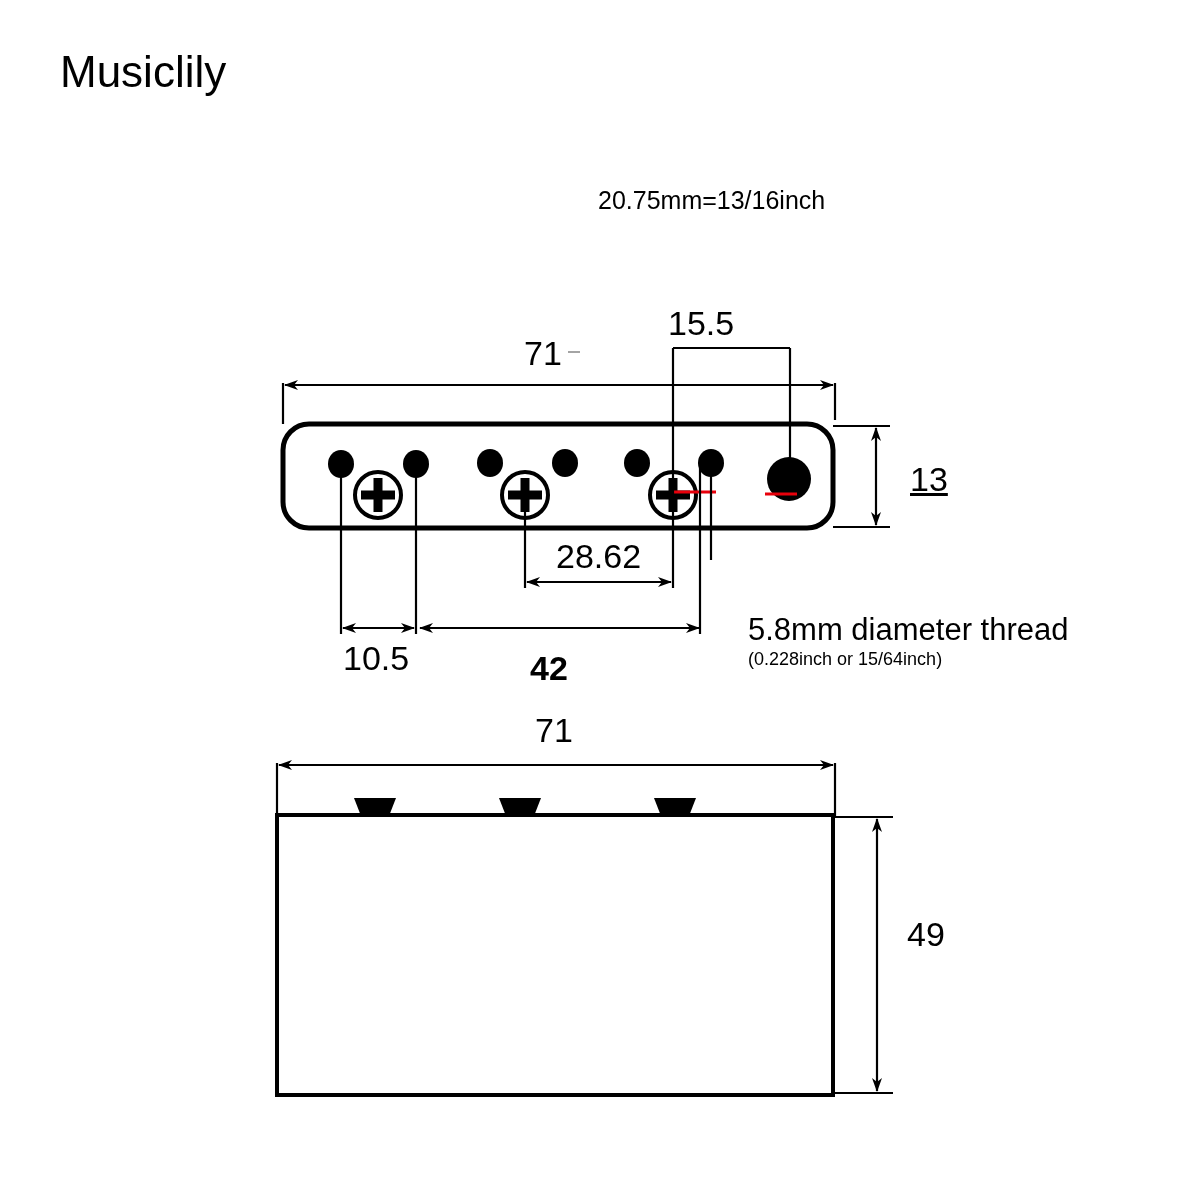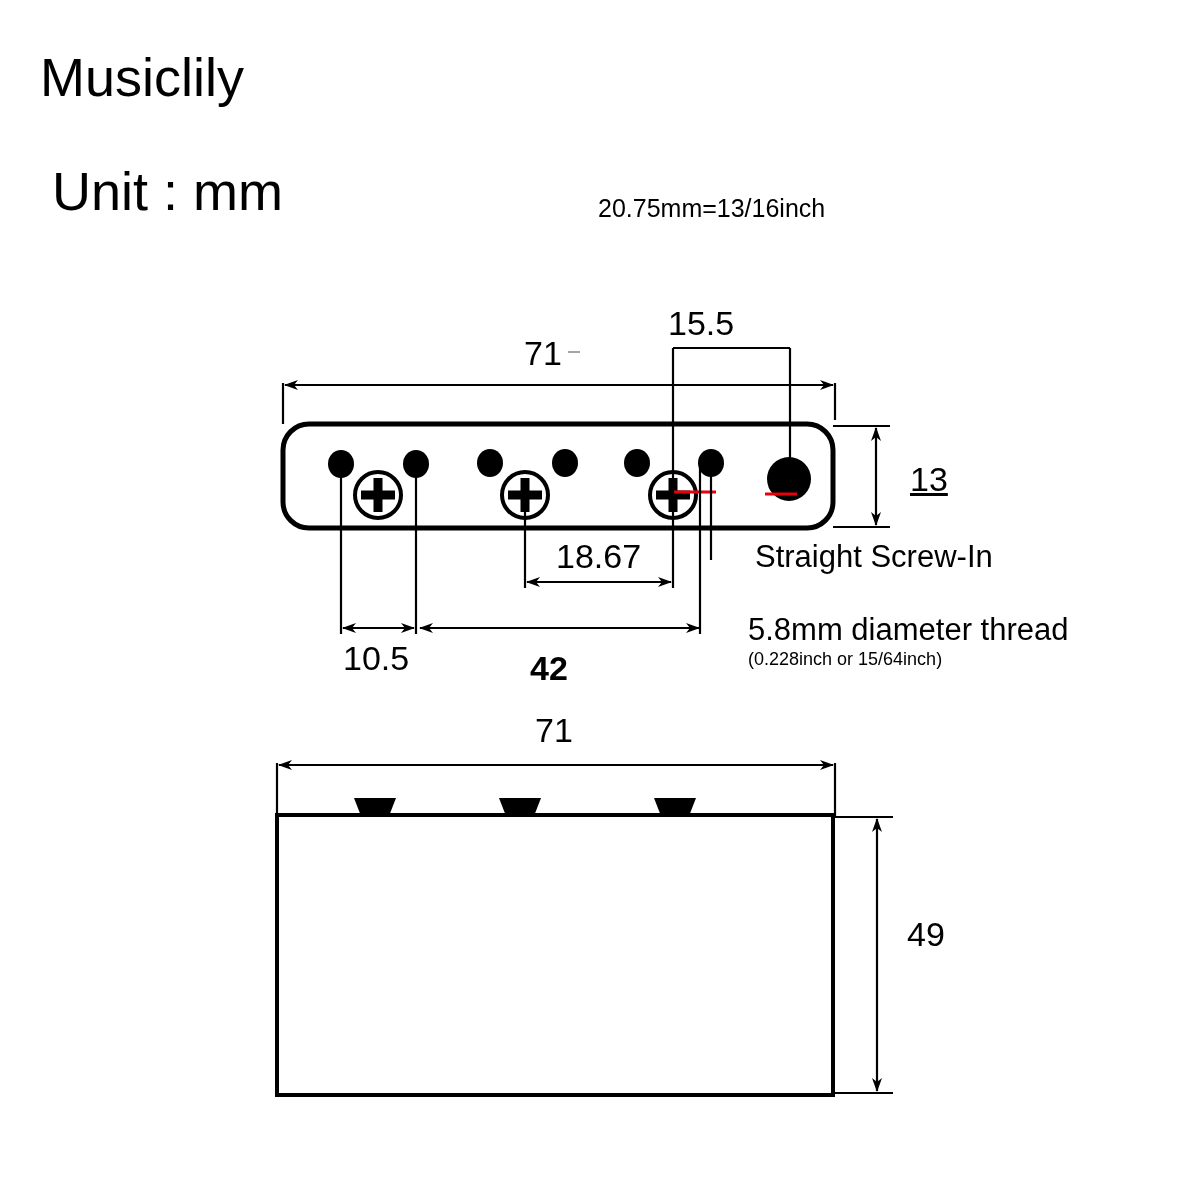--- a/index.html
+++ b/index.html
@@ -28,39 +28,39 @@
     height: 1200px;
   }
   .txt {
     position: absolute;
     white-space: pre;
     font-family: "Liberation Sans", sans-serif;
     color: #000;
     line-height: 1;
   }
   .brand {
-    font-size: 54px;
-    left: 40px;
+    font-size: 44px;
+    left: 60px;
     top: 50px;
     letter-spacing: 0px;
   }
   .unit {
     font-size: 54px;
     left: 52px;
     top: 164px;
   }
   .note1 {
     font-size: 25px;
     left: 598px;
     top: 142px;
   }
   .note2 {
     font-size: 25px;
     left: 598px;
-    top: 196px;
+    top: 188px;
   }
   .dim {
     font-size: 34px;
   }
   .d71a { left: 524px; top: 336px; }
   .d155 { left: 668px; top: 306px; }
   .d13  { left: 910px; top: 462px; text-decoration: underline; }
   .d2075{ left: 556px; top: 539px; }
   .d105 { left: 343px; top: 641px; text-align: center; }
   .d42  { left: 530px; top: 651px; font-weight: bold; }
@@ -195,31 +195,29 @@
     </g>
 
     <g stroke="#000" stroke-width="2.2" fill="none">
       <line x1="833" y1="817" x2="893" y2="817"></line>
       <line x1="833" y1="1093" x2="893" y2="1093"></line>
       <line x1="877" y1="819" x2="877" y2="1091" marker-start="url(#arrStart)" marker-end="url(#arrEnd)"></line>
     </g>
   </svg>
 
   <div class="txt brand">Musiclily</div>
-  <div class="txt unit">Unit : mm</div>
 
   <div class="txt note2">20.75mm=13/16inch</div>
 
   <div class="txt dim d71a">71</div>
   <div class="txt dim d155">15.5</div>
   <div class="txt dim d13">13</div>
-  <div class="txt dim d2075">18.67</div>
+  <div class="txt dim d2075">28.62</div>
   <div class="txt dim d105">10.5</div>
   <div class="txt dim d42">42</div>
 
-  <div class="txt lbl-straight">Straight Screw-In</div>
   <div class="txt lbl-thread">5.8mm diameter thread</div>
   <div class="txt lbl-thread-sub">(0.228inch or 15/64inch)</div>
 
   <div class="txt dim d71b">71</div>
   <div class="txt dim d36">49</div>
 
 </div>
 
 </body></html>

